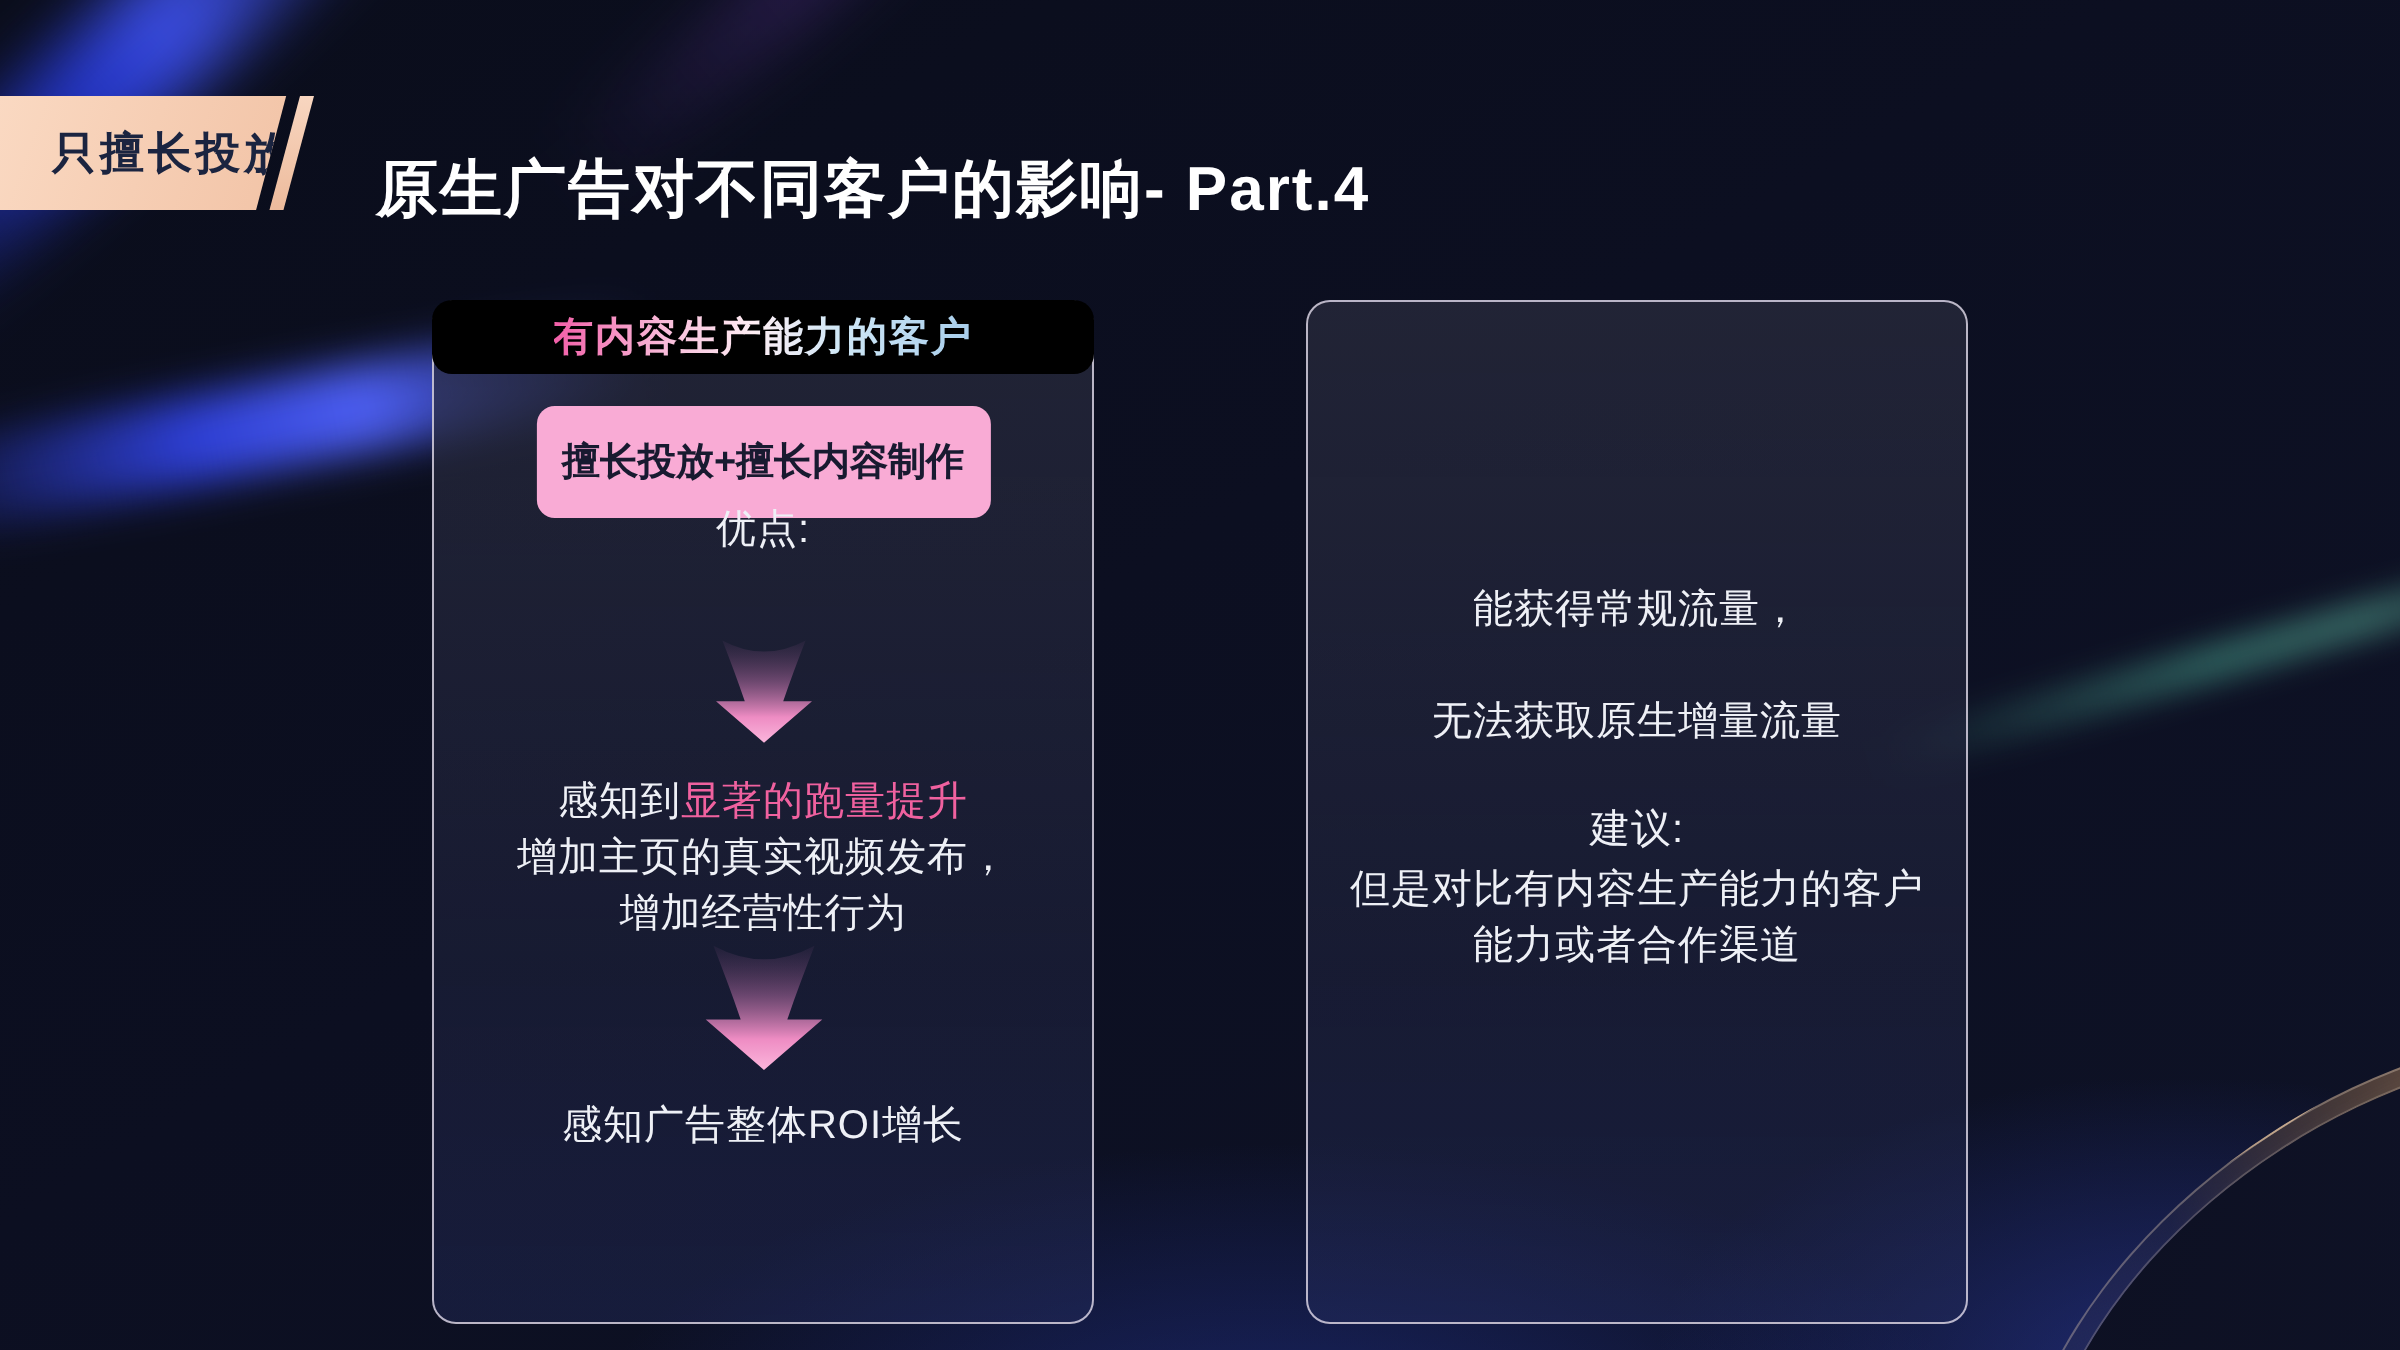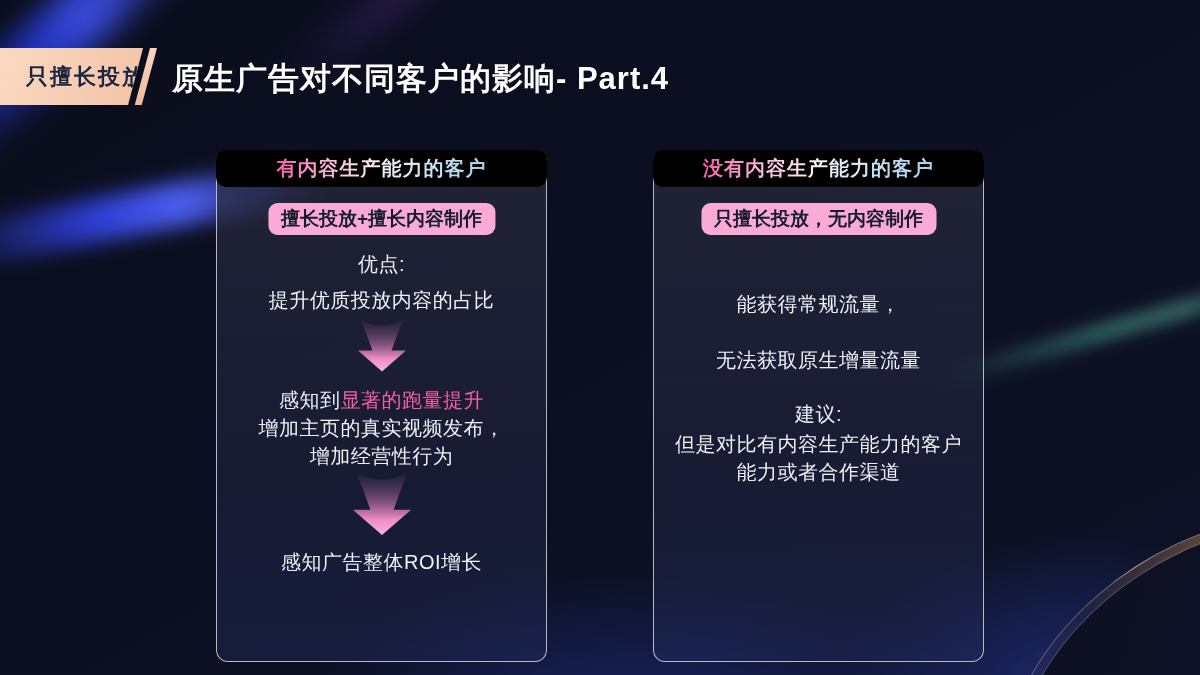--- a/index.html
+++ b/index.html
@@ -46,36 +46,36 @@
   .tag {
     position:absolute; left:0; top:48px; width:146px; height:57px;
     background:linear-gradient(110deg,#fad9c2,#f2c3a6);
     clip-path:polygon(0 0,98% 0,87.7% 100%,0 100%);
     display:flex; align-items:center; padding-left:26px; box-sizing:border-box;
     color:#1b2440; font-size:22px; font-weight:700; letter-spacing:2px;
   }
   .tag-slash { position:absolute; left:150px; top:48px; width:7px; height:57px;
     background:linear-gradient(180deg,#f8d6c0,#edbb9c);
     transform:skewX(-15deg); transform-origin:top left; }
-  .title { position:absolute; left:172px; top:58px; margin:0;
+  .title { position:absolute; left:172px; top:58px; margin:16px;
     color:#ffffff; font-size:31px; font-weight:700; letter-spacing:1px; }
   
   .card { position:absolute; top:150px; width:331px; height:512px;
     border:1px solid rgba(226,220,235,0.8); border-radius:12px; box-sizing:border-box;
     background:linear-gradient(180deg,rgba(42,44,62,0.72) 0%,rgba(34,38,66,0.52) 65%,rgba(38,46,96,0.42) 100%); }
   .card-left { left:216px; } .card-right { left:653px; }
   .card-header { position:absolute; top:-1px; left:-1px; right:-1px; height:37px;
     background:#000; border-radius:10px;
     display:flex; align-items:center; justify-content:center; }
   .card-header span { font-size:20px; font-weight:700; letter-spacing:1px;
     background:linear-gradient(90deg,#f25fa8 0%,#f9c0dc 28%,#fdeef4 48%,#cfe7f6 68%,#a7cdeb 100%);
     -webkit-background-clip:text; background-clip:text; color:transparent; }
   .pill { position:absolute; top:52px; left:50%; transform:translateX(-50%);
     background:#f9abd5; color:#181a30; font-size:19px; font-weight:700;
-    padding:3px 13px; border-radius:9px; white-space:nowrap; }
+    padding:15px 13px; border-radius:9px; white-space:nowrap; }
   .t { position:absolute; left:0; right:0; text-align:center;
     color:#eef0f6; font-size:20px; letter-spacing:0.5px; }
   .hl { color:#f0619f; }
   .arrow { position:absolute; left:50%; transform:translateX(-50%); }
 </style>
 </head>
 <body>
 
 <div class="slide">
 
@@ -108,44 +108,39 @@
   </div>
   <div class="tag-slash"></div>
   <h1 class="title">原生广告对不同客户的影响- Part.4</h1>
 
   <section class="card card-left">
     <div class="card-header">
       <span>有内容生产能力的客户</span>
     </div>
     <div class="pill">擅长投放+擅长内容制作</div>
     <div class="t" style="top:100px">优点:</div>
-    <div class="t" style="top:136px">提升优质投放内容的占比</div>
 
     <svg class="arrow" style="top:166px" width="66" height="56" viewBox="0 0 80 70">
       <path d="M40 68 L10 42 L28 42 C24 30 19 17 14 4 Q40 18 66 4 C61 17 56 30 52 42 L70 42 Z" fill="url(#pinkArrow)"></path>
     </svg>
 
     <div class="t" style="top:236px">
       <span>感知到</span><span class="hl">显著的跑量提升</span>
     </div>
     <div class="t" style="top:264px">增加主页的真实视频发布，</div>
     <div class="t" style="top:292px">增加经营性行为</div>
 
     <svg class="arrow" style="top:318px" width="78" height="68" viewBox="0 0 80 70">
       <path d="M40 68 L10 42 L28 42 C24 30 19 17 14 4 Q40 18 66 4 C61 17 56 30 52 42 L70 42 Z" fill="url(#pinkArrow)"></path>
     </svg>
 
     <div class="t" style="top:398px">感知广告整体ROI增长</div>
   </section>
 
   <section class="card card-right">
-    <div class="card-header">
-      <span>没有内容生产能力的客户</span>
-    </div>
-    <div class="pill">只擅长投放，无内容制作</div>
     <div class="t" style="top:140px">能获得常规流量，</div>
     <div class="t" style="top:196px">无法获取原生增量流量</div>
     <div class="t" style="top:250px">建议:</div>
     <div class="t" style="top:280px">但是对比有内容生产能力的客户</div>
     <div class="t" style="top:308px">能力或者合作渠道</div>
   </section>
 
 </div>
 
 </body></html>

